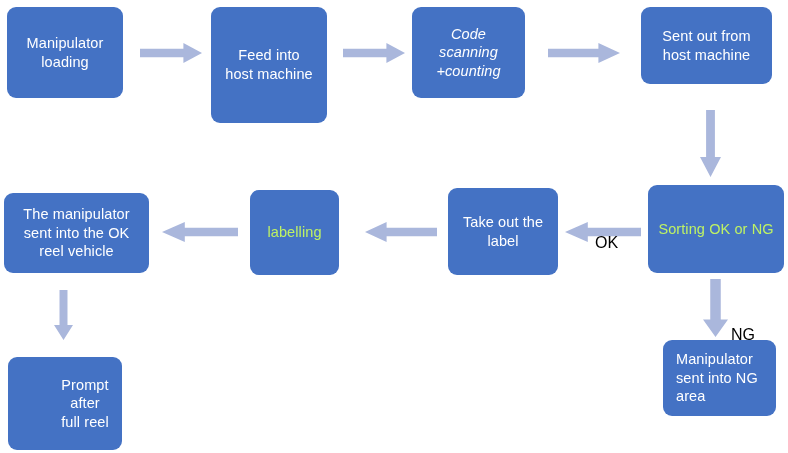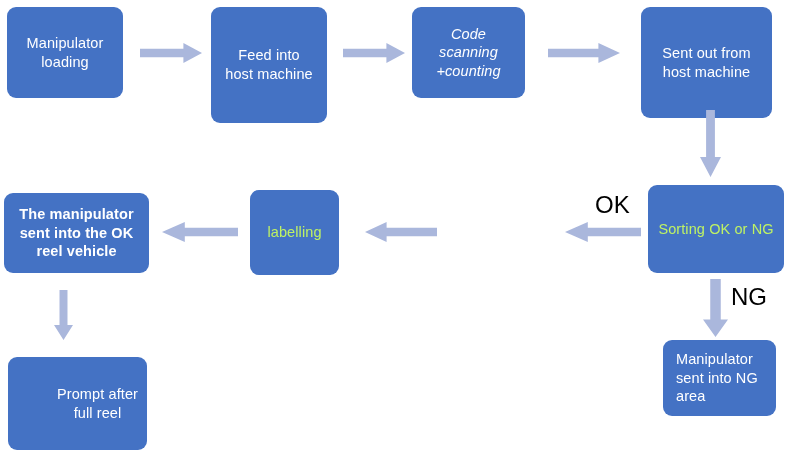--- a/index.html
+++ b/index.html
@@ -39,44 +39,47 @@
     text-align: left;
     padding-left: 13px;
   }
   .arrow {
     position: absolute;
   }
   .arrow svg { display: block; }
   .edge-label {
     position: absolute;
     color: #000000;
-    font-size: 24px;
+    font-size: 16px;
     line-height: 1;
     white-space: nowrap;
+    margin-top: 42px;
   }
 </style>
 </head>
 <body>
 
 <div id="canvas" style="background: rgb(255, 255, 255);">
     <div class="node" style="left: 7px; top: 7px; width: 116px; height: 91px; background: rgb(68, 114, 196); color: rgb(255, 255, 255);"><span>Manipulator
 loading</span></div>
     <div class="node" style="left: 211px; top: 7px; width: 116px; height: 116px; background: rgb(68, 114, 196); color: rgb(255, 255, 255);"><span>Feed into
 host machine</span></div>
     <div class="node" style="left: 412px; top: 7px; width: 113px; height: 91px; background: rgb(68, 114, 196); color: rgb(255, 255, 255); font-style: italic;"><span>Code
 scanning
 +counting</span></div>
-    <div class="node" style="left: 641px; top: 7px; width: 131px; height: 111px; background: rgb(68, 114, 196); color: rgb(255, 255, 255); text-align: center;"><span>Sent out from
+    <div class="node" style="left: 641px; top: 7px; width: 131px; height: 77px; background: rgb(68, 114, 196); color: rgb(255, 255, 255); text-align: center;"><span>Sent out from
 host machine</span></div>
     <div class="node" style="left: 648px; top: 185px; width: 136px; height: 88px; background: rgb(68, 114, 196); color: #bef264; text-align: center;"><span>Sorting OK or NG</span></div>
+    <div class="node" style="left: 448px; top: 188px; width: 110px; height: 87px; background: rgb(68, 114, 196); color: rgb(255, 255, 255);"><span>Take out the
+label</span></div>
     <div class="node" style="left: 250px; top: 190px; width: 89px; height: 85px; background: rgb(68, 114, 196); color: #bef264;"><span>labelling</span></div>
-    <div class="node" style="left: 4px; top: 193px; width: 145px; height: 80px; background: rgb(68, 114, 196); color: rgb(255, 255, 255); font-weight: bold;"><span>The manipulator
+    <div class="node" style="left: 4px; top: 193px; width: 145px; height: 80px; background: rgb(68, 114, 196); color: rgb(255, 255, 255);"><span>The manipulator
 sent into the OK
 reel vehicle</span></div>
-    <div class="node" style="left: 8px; top: 357px; width: 139px; height: 93px; background: rgb(68, 114, 196); color: rgb(255, 255, 255); padding-left: 47px;"><span>Prompt after
+    <div class="node" style="left: 8px; top: 357px; width: 114px; height: 93px; background: rgb(68, 114, 196); color: rgb(255, 255, 255); padding-left: 47px;"><span>Prompt after
 full reel</span></div>
     <div class="node left-align" style="left: 663px; top: 340px; width: 113px; height: 76px; background: rgb(68, 114, 196); color: rgb(255, 255, 255);"><span>Manipulator
 sent into NG
 area</span></div>
     <div class="arrow" style="left: 140px; top: 43px; width: 62px; height: 20px;">
       <svg width="62" height="20" viewBox="0 0 62 20">
         <polygon points="0,5.800000000000001 43.4,5.800000000000001 43.4,0 62,10 43.4,20 43.4,14.2 0,14.2" fill="#aab7dc"></polygon>
       </svg>
     </div>
     <div class="arrow" style="left: 343px; top: 43px; width: 62px; height: 20px;">

